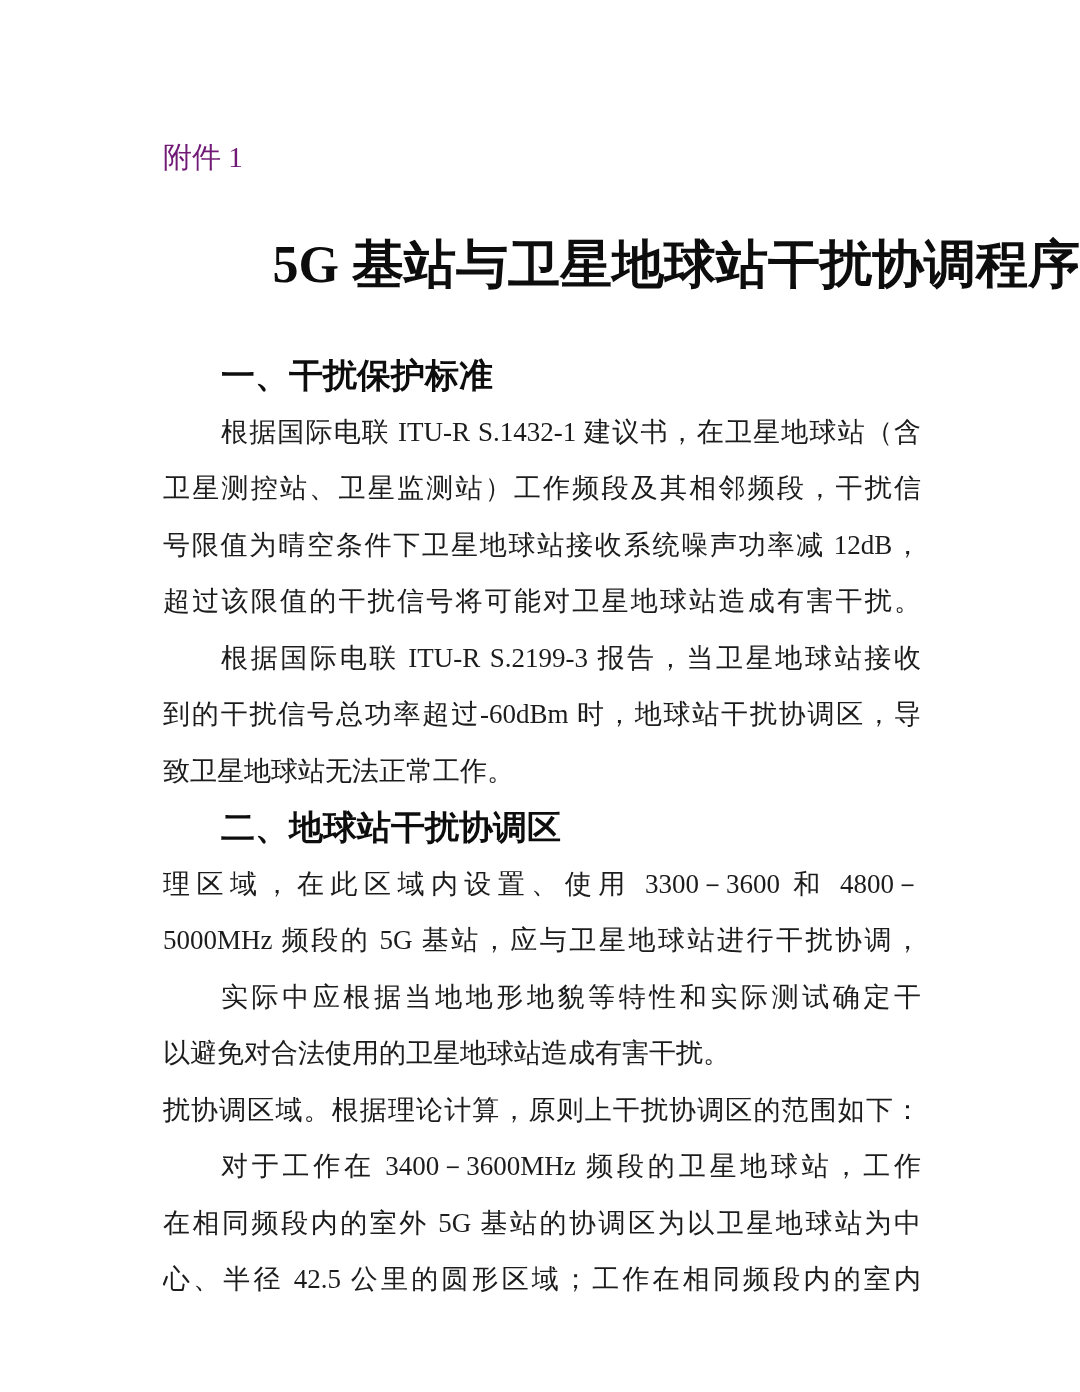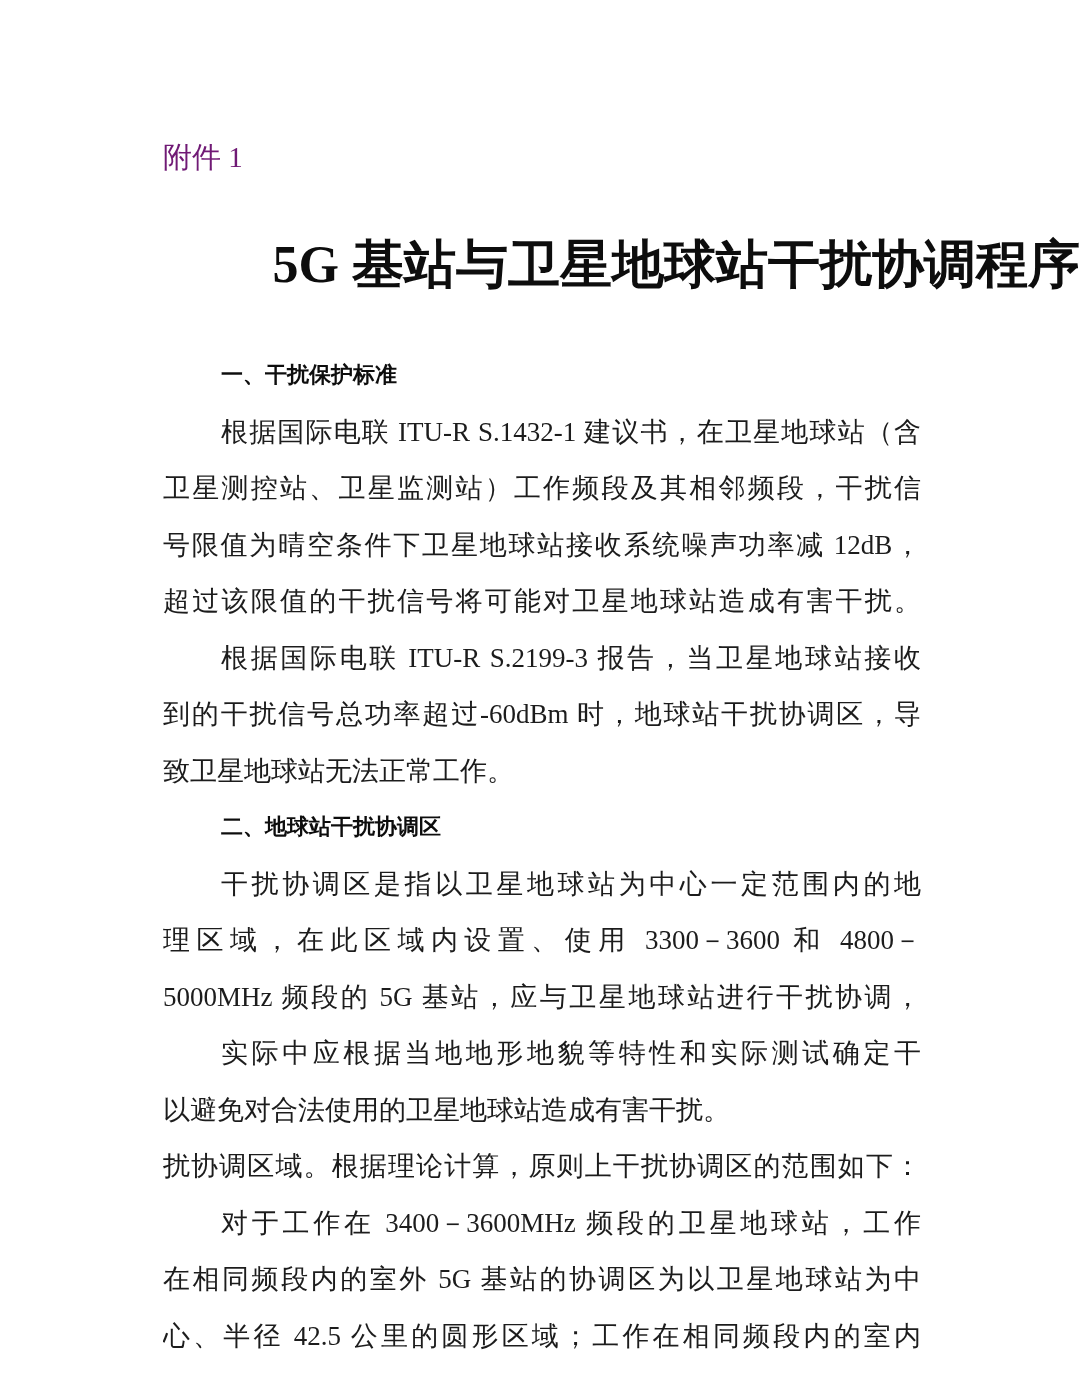--- a/index.html
+++ b/index.html
@@ -48,21 +48,21 @@
     overflow: hidden;
   }
   .line.indent { padding-left: 58px; }
   .line.fill {
     text-align: justify;
     text-align-last: justify;
   }
   .line.heading {
     font-family: "Liberation Sans", "DejaVu Sans", sans-serif;
     font-weight: bold;
-    font-size: 22px;
+    font-size: 34px;
     color: #0d0d0d;
   }
 </style>
 </head>
 <body>
 
 <div class="page">
   <div class="attachment-label">附件 1</div>
 
   <div class="doc-title">5G 基站与卫星地球站干扰协调程序</div>
@@ -70,21 +70,20 @@
   <div class="doc-lines">
       <div class="line heading indent">一、干扰保护标准</div>
       <div class="line body indent fill">根据国际电联 ITU-R S.1432-1 建议书，在卫星地球站（含</div>
       <div class="line body fill">卫星测控站、卫星监测站）工作频段及其相邻频段，干扰信</div>
       <div class="line body fill">号限值为晴空条件下卫星地球站接收系统噪声功率减 12dB，</div>
       <div class="line body fill">超过该限值的干扰信号将可能对卫星地球站造成有害干扰。</div>
       <div class="line body indent fill">根据国际电联 ITU-R S.2199-3 报告，当卫星地球站接收</div>
       <div class="line body fill">到的干扰信号总功率超过-60dBm 时，地球站干扰协调区，导</div>
       <div class="line body">致卫星地球站无法正常工作。</div>
       <div class="line heading indent">二、地球站干扰协调区</div>
-      <div class="line body indent fill">干扰协调区是指以卫星地球站为中心一定范围内的地</div>
       <div class="line body fill">理区域，在此区域内设置、使用 3300－3600 和 4800－</div>
       <div class="line body fill">5000MHz 频段的 5G 基站，应与卫星地球站进行干扰协调，</div>
       <div class="line body indent fill">实际中应根据当地地形地貌等特性和实际测试确定干</div>
       <div class="line body">以避免对合法使用的卫星地球站造成有害干扰。</div>
       <div class="line body fill">扰协调区域。根据理论计算，原则上干扰协调区的范围如下：</div>
       <div class="line body indent fill">对于工作在 3400－3600MHz 频段的卫星地球站，工作</div>
       <div class="line body fill">在相同频段内的室外 5G 基站的协调区为以卫星地球站为中</div>
       <div class="line body fill">心、半径 42.5 公里的圆形区域；工作在相同频段内的室内</div>
     </div>
 </div>

